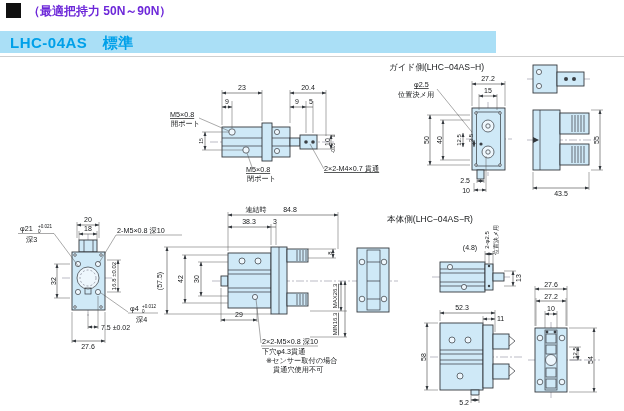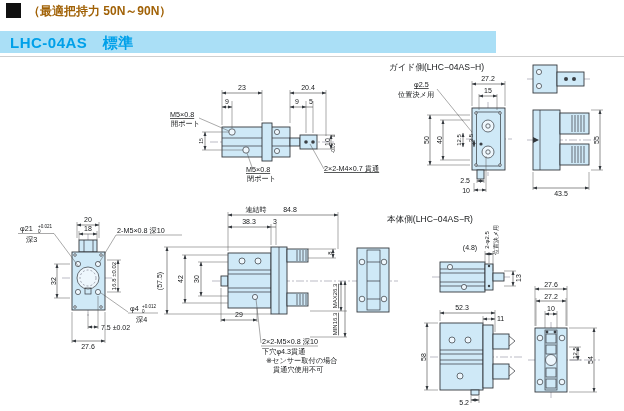--- a/index.html
+++ b/index.html
@@ -1,21 +1,21 @@
 <!DOCTYPE html>
 <html><head>
 <meta charset="utf-8">
 <style>
   html,body{margin:0;padding:0;background:#fff;}
   #page{position:relative;width:624px;height:411px;background:#fff;overflow:hidden;
         font-family:"Liberation Sans","DejaVu Sans",sans-serif;}
   .header{position:absolute;left:6px;top:3px;display:flex;align-items:flex-end;}
   .sq{width:15px;height:15px;background:#101010;margin:0 2px 4px 0;}
   .title{font-size:23px;font-weight:bold;letter-spacing:-1px;line-height:1;color:#101010;}
-  .subtitle{font-size:12px;font-weight:bold;margin:0 0 2px 5px;color:#a16207;}
+  .subtitle{font-size:12px;font-weight:bold;margin:0 0 2px 5px;color:#6d28d9;}
   .banner{position:absolute;left:0;top:31px;width:496px;height:22px;background:#aadff6;}
   .banner span{display:block;padding:3px 0 0 10px;font-weight:bold;font-size:15px;color:#00a0e9;letter-spacing:.5px;}
   .rule{position:absolute;left:0;top:56px;width:624px;height:1px;background:#cfcfcf;}
   svg{position:absolute;left:0;top:0;}
   .body{fill:#cfe9f7;stroke:#33383d;stroke-width:0.9;}
   .oln{fill:none;stroke:#33383d;stroke-width:0.7;}
   .ext{stroke:#555;stroke-width:0.5;fill:none;}
   .dim{stroke:#444;stroke-width:0.6;fill:none;}
   .cl{stroke:#778;stroke-width:0.5;fill:none;stroke-dasharray:8 2 2 2;}
   .hole{fill:#eef7fd;stroke:#33383d;stroke-width:0.7;}

